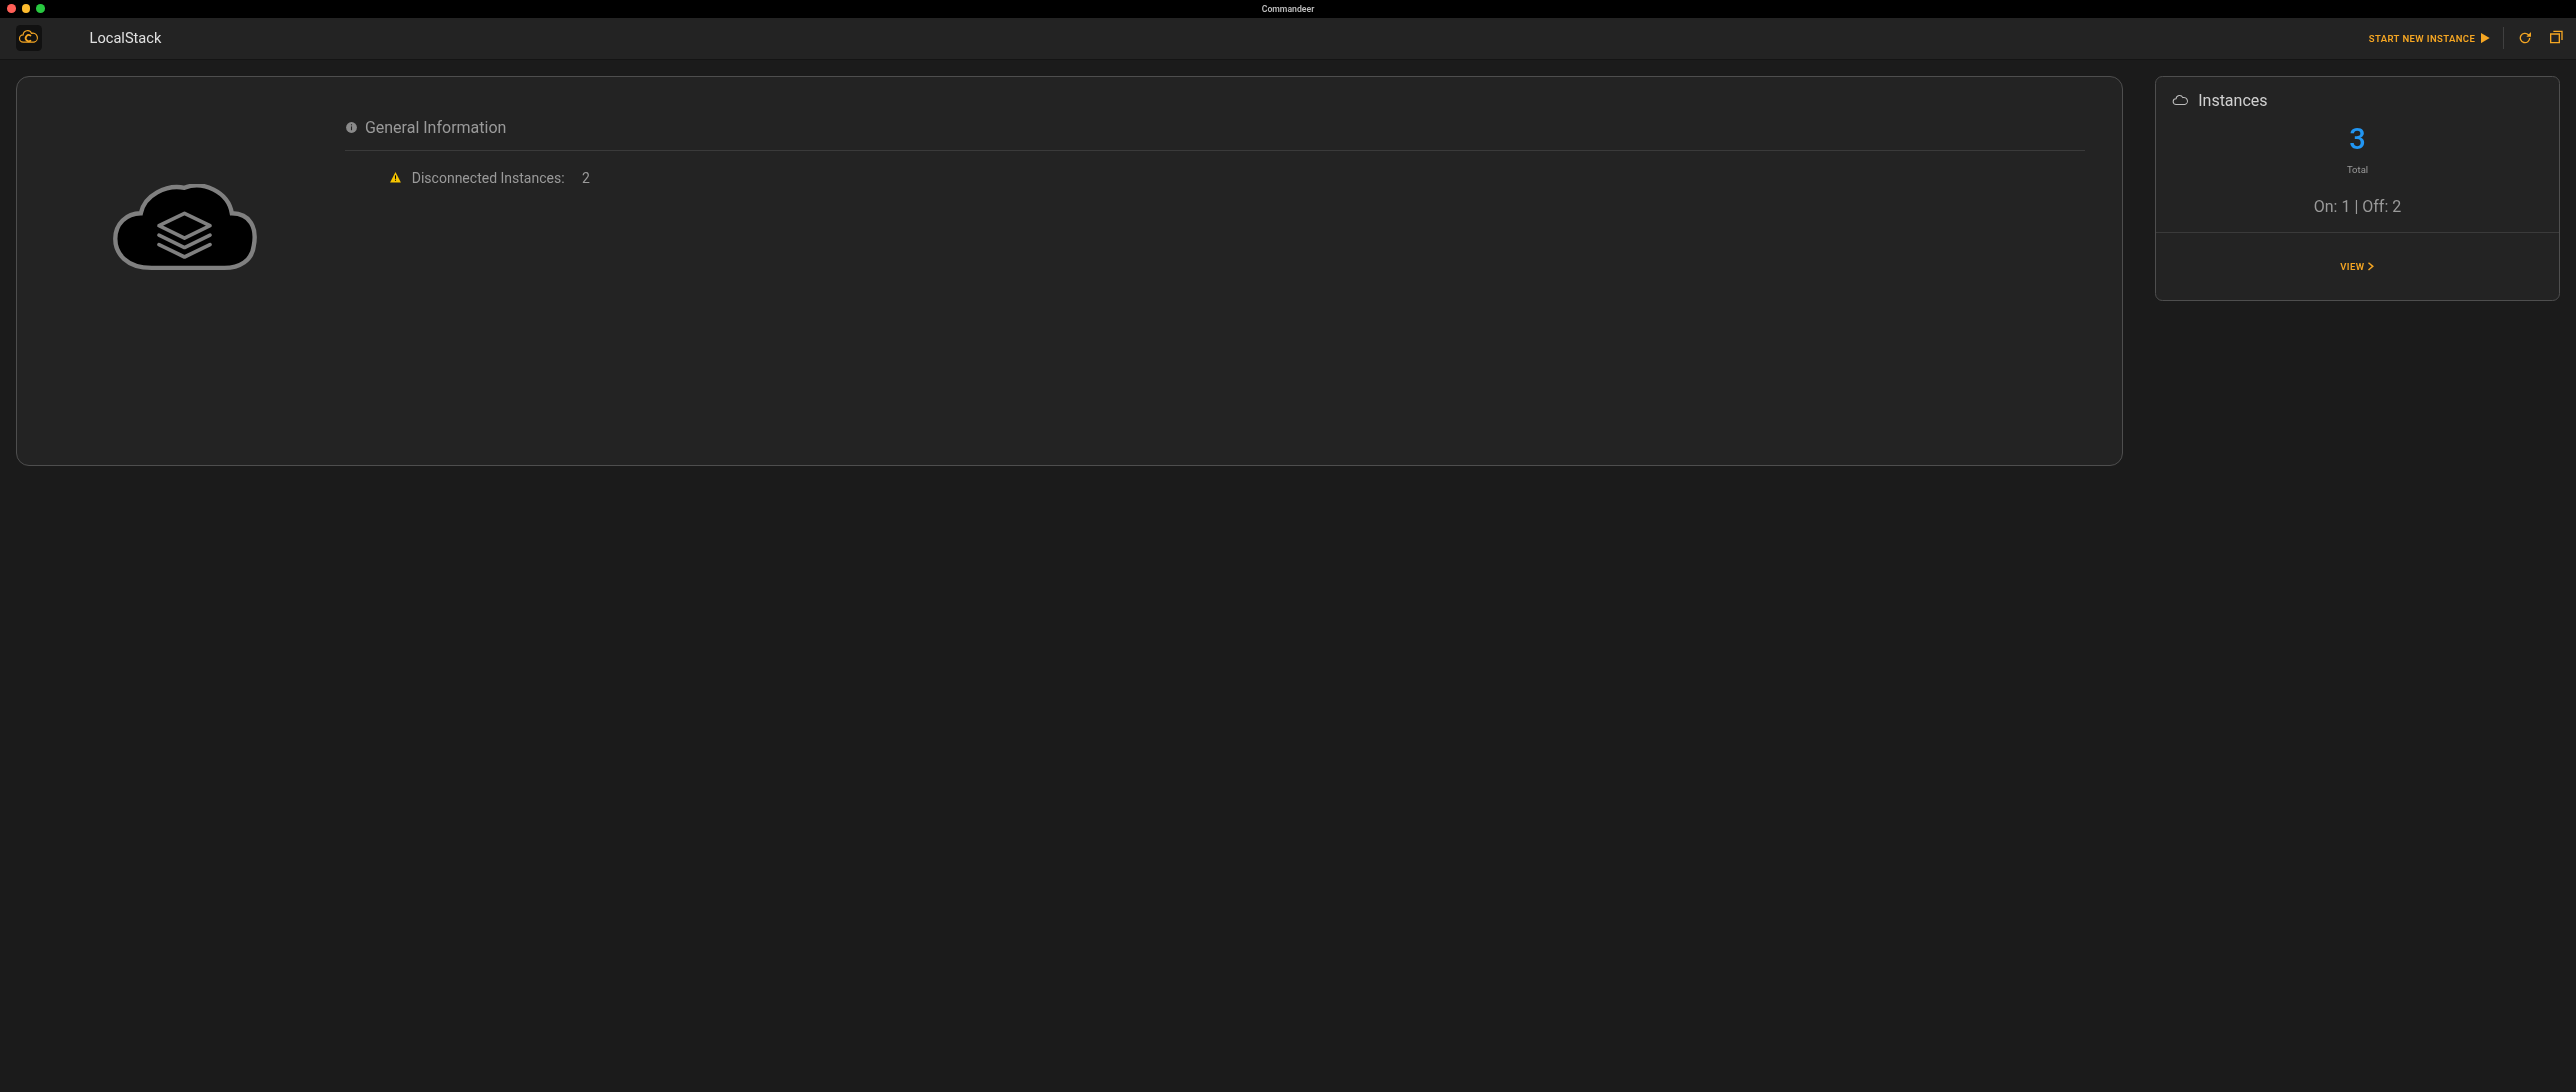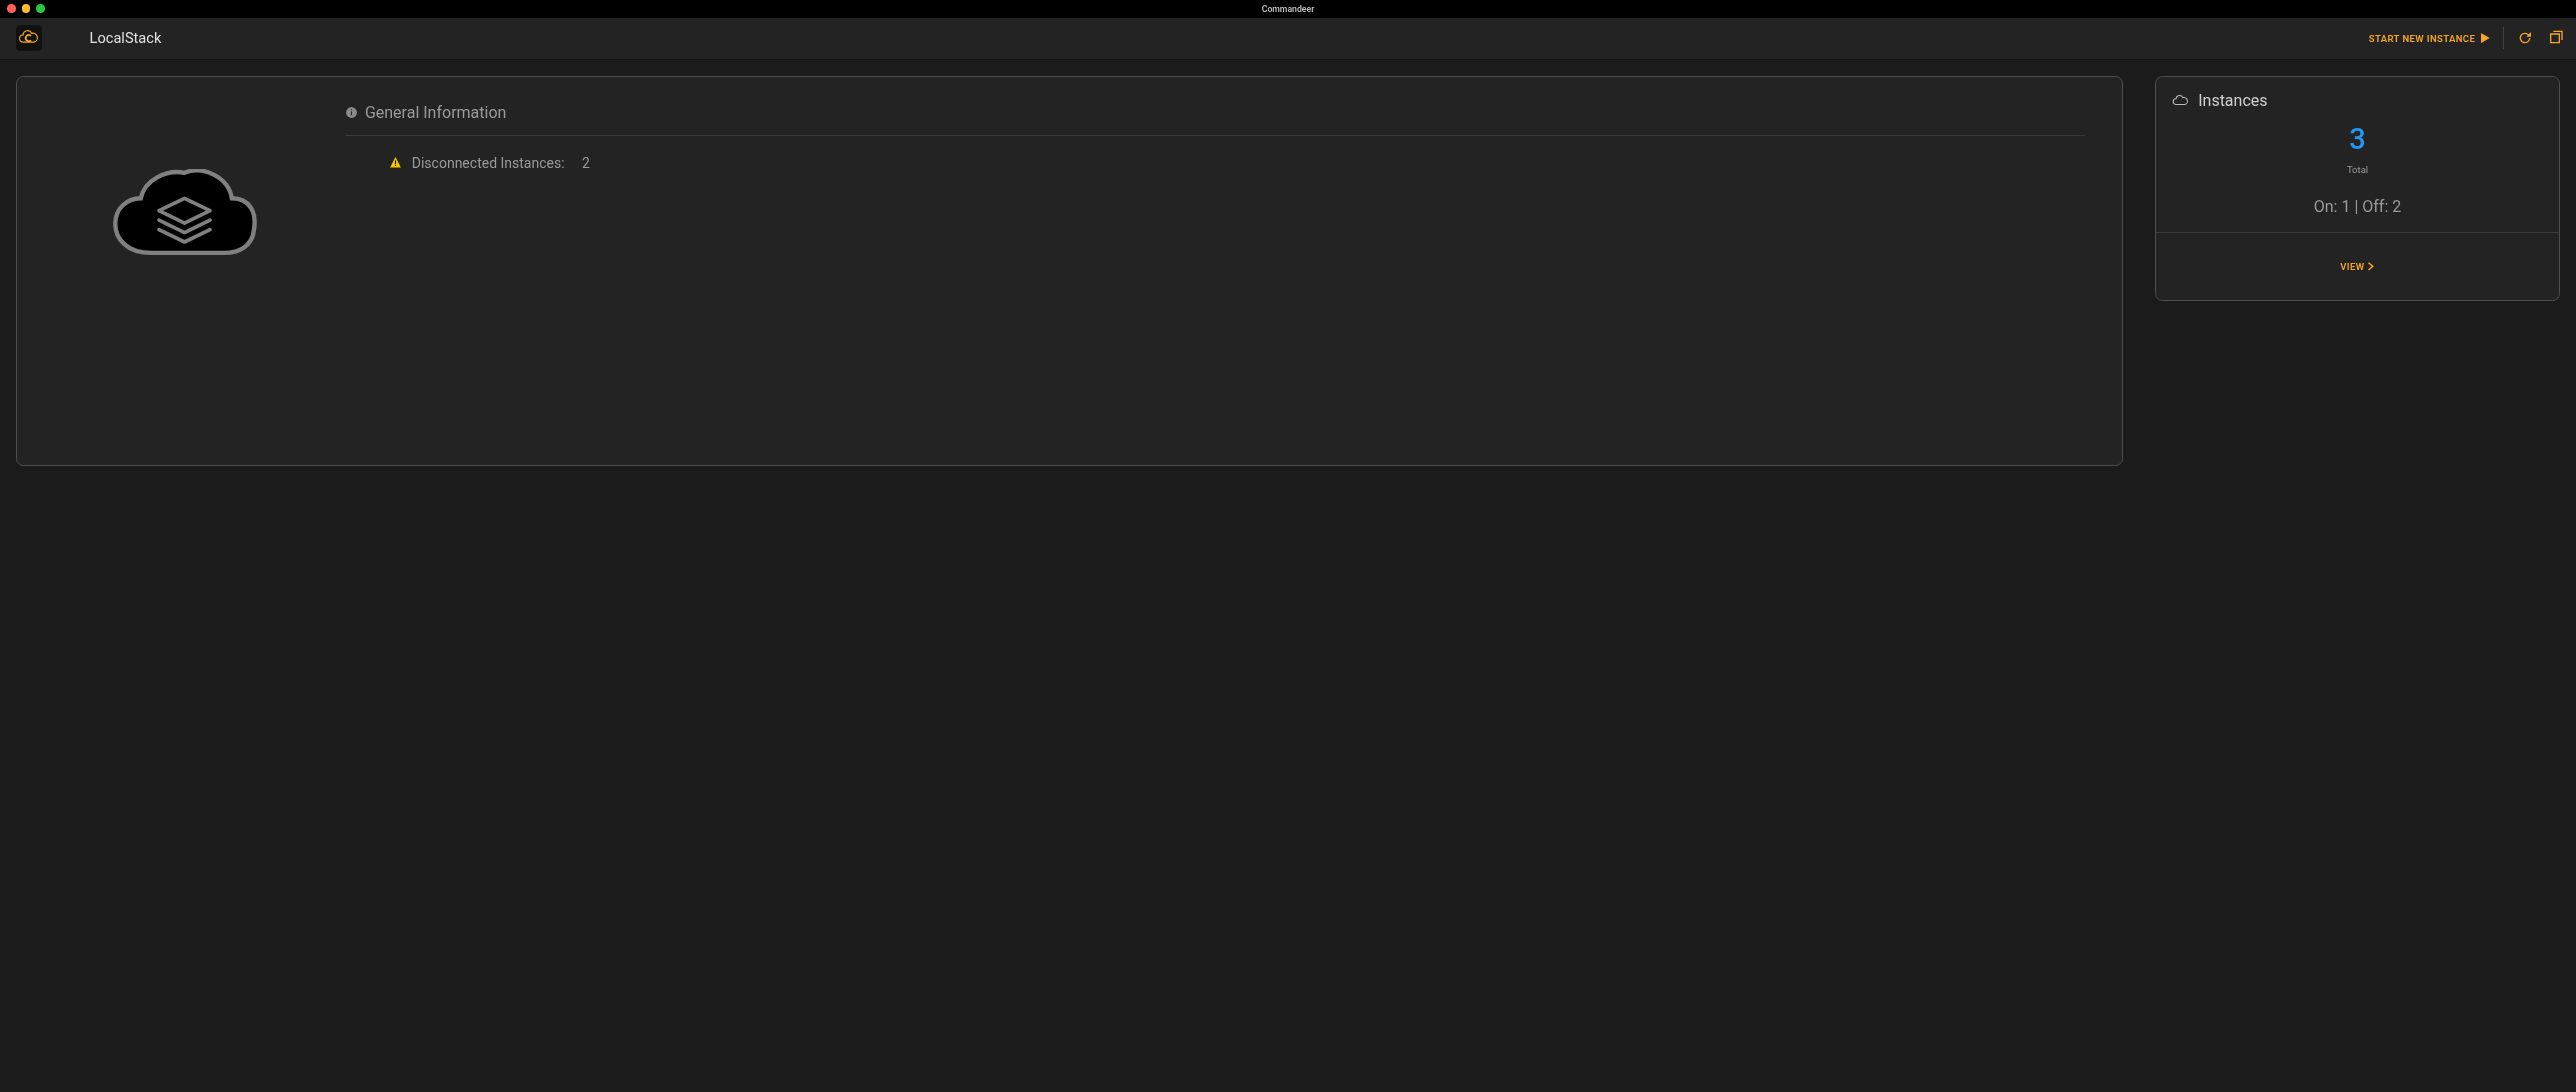--- a/index.html
+++ b/index.html
@@ -126,21 +126,22 @@
   }
   .panel {
     background: var(--bg1);
     border: 0.7px solid var(--panel-border);
     border-radius: 7.3px;
   }
   .panel-main {
     flex: 1;
     min-height: 390px;
     display: flex;
-    padding: 19px 22px;
+    padding: 34px 22px;
+    border-radius: 13px;
   }
   .main-left {
     width: 291px;
     display: flex;
     align-items: flex-start;
     justify-content: center;
     padding-top: 73px;
   }
   .main-right {
     flex: 1;

